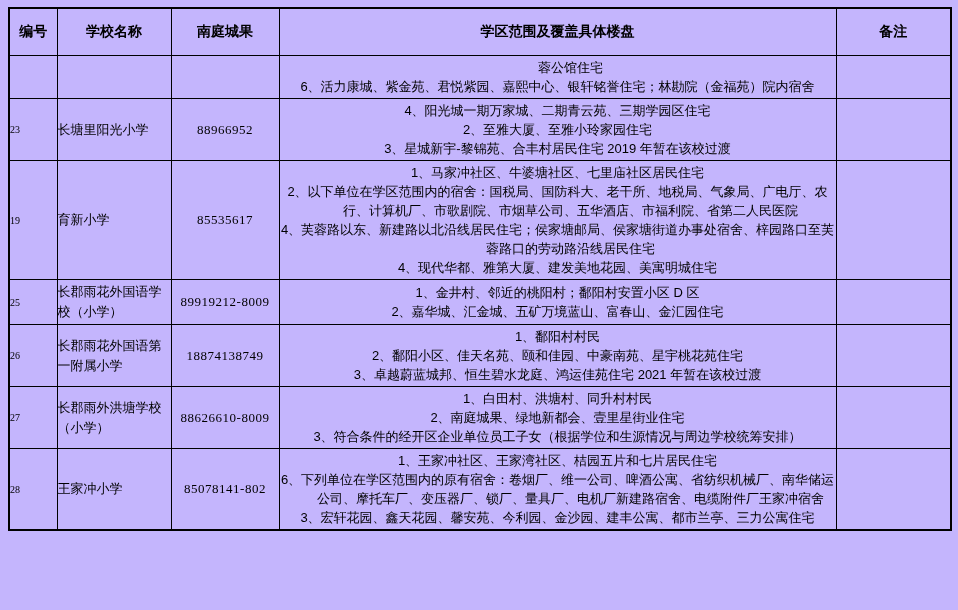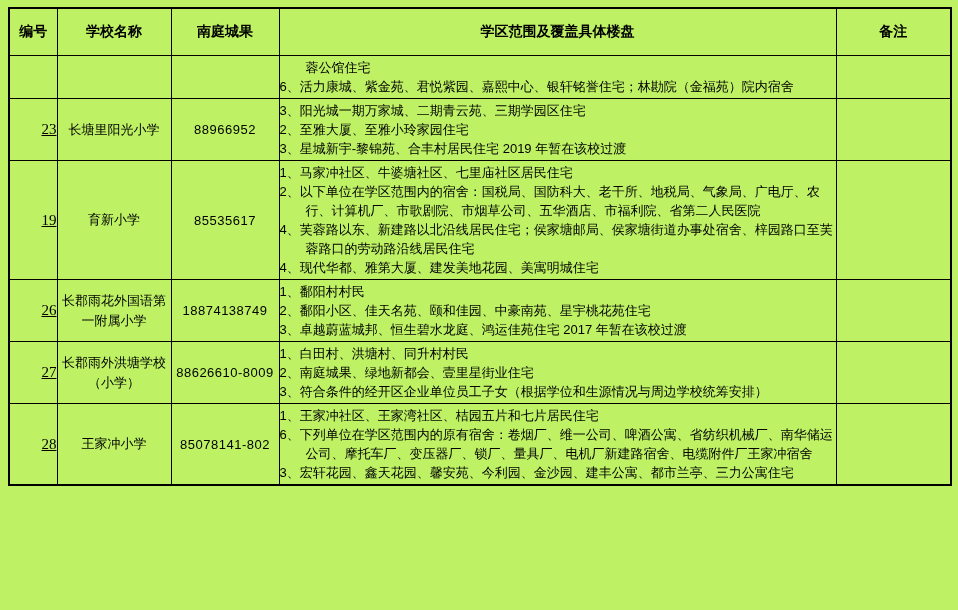--- a/index.html
+++ b/index.html
@@ -10,21 +10,21 @@
   }
   body {
     font-family: "Liberation Sans", "DejaVu Sans", sans-serif;
     color: #000000;
     font-size: 13px;
   }
   .page {
     width: 958px;
     height: 610px;
     overflow: hidden;
-    background: #bef264;
+    background: #c4b5fd;
   }
   table.schools {
     border-collapse: collapse;
     table-layout: fixed;
     margin: 7px 8px 0 8px;
     width: 942px;
     border: 2px solid #000000;
   }
   table.schools th,
   table.schools td {
@@ -39,39 +39,38 @@
   col.c-zone   { width: 557px; }
   col.c-remark { width: 115px; }
   th.hdr {
     font-size: 14px;
     font-weight: bold;
     text-align: center;
     height: 42px;
     padding: 0 2px;
   }
   td.no {
-    text-align: right;
+    text-align: left;
     font-family: "Liberation Serif", "DejaVu Serif", serif;
-    font-size: 15px;
-    text-decoration: underline;
+    font-size: 10px;
   }
   td.name {
-    text-align: center;
+    text-align: left;
     padding-left: 8px;
     padding-right: 4px;
     line-height: 20px;
   }
   td.phone {
     text-align: center;
-    font-family: Liberation Sans, sans-serif;
+    font-family: Liberation Serif, serif;
     font-size: 13px;
     letter-spacing: 0.5px;
   }
   td.zone {
-    text-align: left;
+    text-align: center;
     padding: 3px 6px 3px 8px;
   }
   .item {
     line-height: 19px;
     padding-left: 26px;
     text-indent: -26px;
   }
   .item.cont {
     text-indent: 0;
   }
@@ -107,46 +106,56 @@
             <div class="item cont">蓉公馆住宅</div>
             <div class="item">6、活力康城、紫金苑、君悦紫园、嘉熙中心、银轩铭誉住宅；林勘院（金福苑）院内宿舍</div>
           </td>
     <td class="remark"></td>
   </tr>
         <tr>
     <td class="no">23</td>
     <td class="name">长塘里阳光小学</td>
     <td class="phone">88966952</td>
     <td class="zone">
-            <div class="item">3、阳光城一期万家城、二期青云苑、三期学园区住宅</div>
+            <div class="item">4、阳光城一期万家城、二期青云苑、三期学园区住宅</div>
             <div class="item">2、至雅大厦、至雅小玲家园住宅</div>
             <div class="item">3、星城新宇-黎锦苑、合丰村居民住宅 2019 年暂在该校过渡</div>
           </td>
     <td class="remark"></td>
   </tr>
         <tr>
     <td class="no">19</td>
     <td class="name">育新小学</td>
     <td class="phone">85535617</td>
     <td class="zone">
             <div class="item">1、马家冲社区、牛婆塘社区、七里庙社区居民住宅</div>
             <div class="item">2、以下单位在学区范围内的宿舍：国税局、国防科大、老干所、地税局、气象局、广电厅、农行、计算机厂、市歌剧院、市烟草公司、五华酒店、市福利院、省第二人民医院</div>
             <div class="item">4、芙蓉路以东、新建路以北沿线居民住宅；侯家塘邮局、侯家塘街道办事处宿舍、梓园路口至芙蓉路口的劳动路沿线居民住宅</div>
             <div class="item">4、现代华都、雅第大厦、建发美地花园、美寓明城住宅</div>
           </td>
     <td class="remark"></td>
   </tr>
         <tr>
+    <td class="no">25</td>
+    <td class="name">长郡雨花外国语学校（小学）</td>
+    <td class="phone">89919212-8009</td>
+    <td class="zone">
+            <div class="item">1、金井村、邻近的桃阳村；鄱阳村安置小区 D 区</div>
+            <div class="item">2、嘉华城、汇金城、五矿万境蓝山、富春山、金汇园住宅</div>
+          </td>
+    <td class="remark"></td>
+  </tr>
+        <tr>
     <td class="no">26</td>
     <td class="name">长郡雨花外国语第一附属小学</td>
     <td class="phone">18874138749</td>
     <td class="zone">
             <div class="item">1、鄱阳村村民</div>
             <div class="item">2、鄱阳小区、佳天名苑、颐和佳园、中豪南苑、星宇桃花苑住宅</div>
-            <div class="item">3、卓越蔚蓝城邦、恒生碧水龙庭、鸿运佳苑住宅 2017 年暂在该校过渡</div>
+            <div class="item">3、卓越蔚蓝城邦、恒生碧水龙庭、鸿运佳苑住宅 2021 年暂在该校过渡</div>
           </td>
     <td class="remark"></td>
   </tr>
         <tr>
     <td class="no">27</td>
     <td class="name">长郡雨外洪塘学校（小学）</td>
     <td class="phone">88626610-8009</td>
     <td class="zone">
             <div class="item">1、白田村、洪塘村、同升村村民</div>
             <div class="item">2、南庭城果、绿地新都会、壹里星街业住宅</div>

